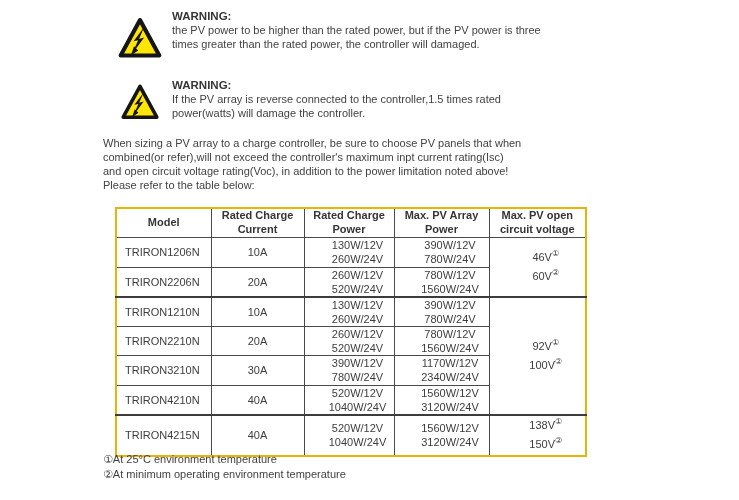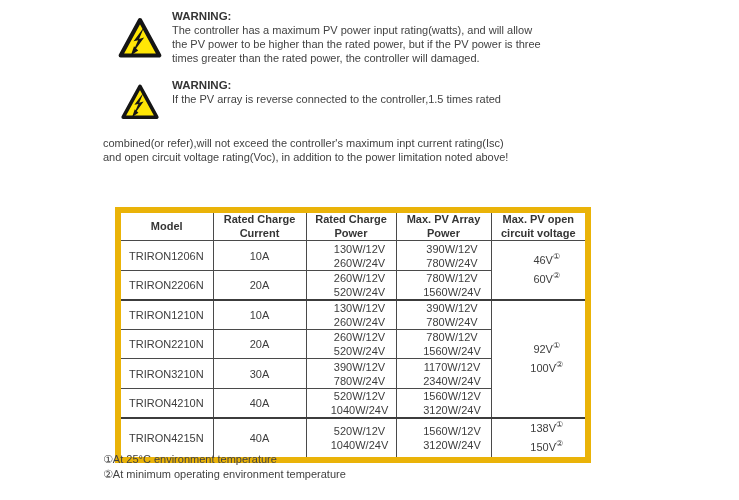--- a/index.html
+++ b/index.html
@@ -38,21 +38,21 @@
     position: absolute;
     left: 103px;
     top: 136px;
   }
   .spec-table {
     position: absolute;
     left: 115px;
     top: 207px;
     border-collapse: collapse;
     table-layout: fixed;
-    border: 6px solid #eab308;
+    border: 2px solid #eab308;
   }
   .spec-table th, .spec-table td {
     border: 1px solid #4a4a4a;
     font-size: 11px;
     text-align: center;
     vertical-align: middle;
     padding: 0;
     color: #3d3d3d;
   }
   .spec-table th {
@@ -89,38 +89,40 @@
 
 <div class="page">
 
   <svg class="warn-icon" style="left:117px; top:15px;" width="46" height="46" viewBox="0 0 100 100">
     <polygon points="50,11 92,88 8,88" fill="#ffe606" stroke="#151515" stroke-width="9" stroke-linejoin="round"></polygon>
     <polygon points="59,26 36,57 46,55 32,86 59,49 48,52" fill="#151515"></polygon>
     <polygon points="30,88 46,77 37,68" fill="#151515"></polygon>
   </svg>
   <div class="warn-text" style="left:172px; top:9px; width:460px;">
     <div class="warn-title">WARNING:</div>
-    <div class="body-line">The controller has a maximum PV power input rating(watts), and will allow</div>
     <div class="body-line">the PV power to be higher than the rated power, but if the PV power is three</div>
     <div class="body-line">times greater than the rated power, the controller will damaged.</div>
   </div>
 
   <svg class="warn-icon" style="left:120px; top:82px;" width="40" height="40" viewBox="0 0 100 100">
     <polygon points="50,11 92,88 8,88" fill="#ffe606" stroke="#151515" stroke-width="9" stroke-linejoin="round"></polygon>
     <polygon points="59,26 36,57 46,55 32,86 59,49 48,52" fill="#151515"></polygon>
     <polygon points="30,88 46,77 37,68" fill="#151515"></polygon>
   </svg>
   <div class="warn-text" style="left:172px; top:78px; width:460px;">
     <div class="warn-title">WARNING:</div>
     <div class="body-line">If the PV array is reverse connected to the controller,1.5 times rated</div>
+    <div class="body-line">power(watts) will damage the controller.</div>
   </div>
 
   <div class="intro">
+    <div class="body-line">When sizing a PV array to a charge controller, be sure to choose PV panels that when</div>
     <div class="body-line">combined(or refer),will not exceed the controller's maximum inpt current rating(Isc)</div>
     <div class="body-line">and open circuit voltage rating(Voc), in addition to the power limitation noted above!</div>
+    <div class="body-line">Please refer to the table below:</div>
   </div>
 
   <table class="spec-table">
     <colgroup>
       <col style="width:95px">
         <col style="width:93px">
         <col style="width:90px">
         <col style="width:95px">
         <col style="width:97px">
     </colgroup>

